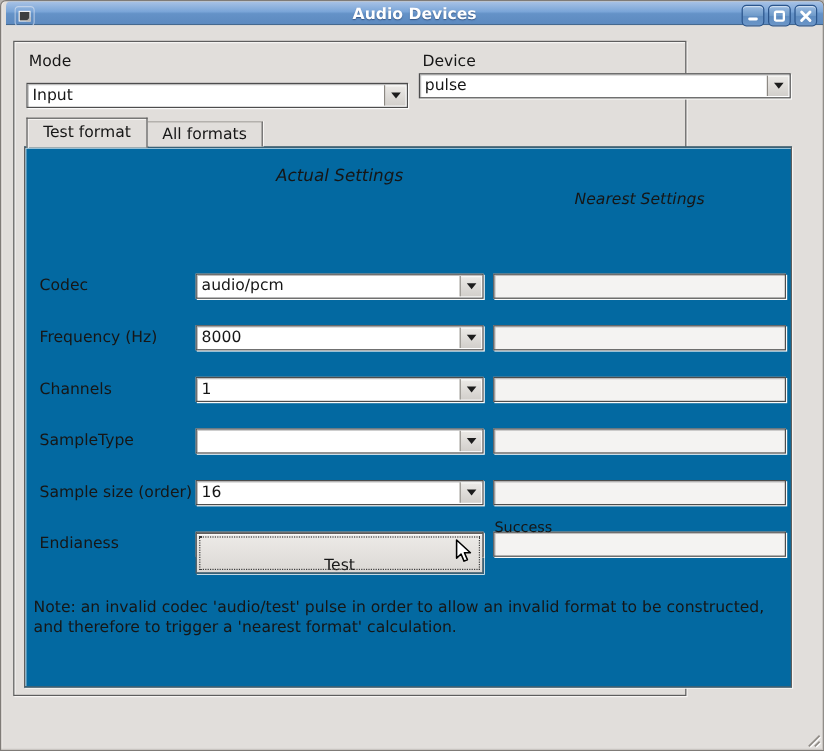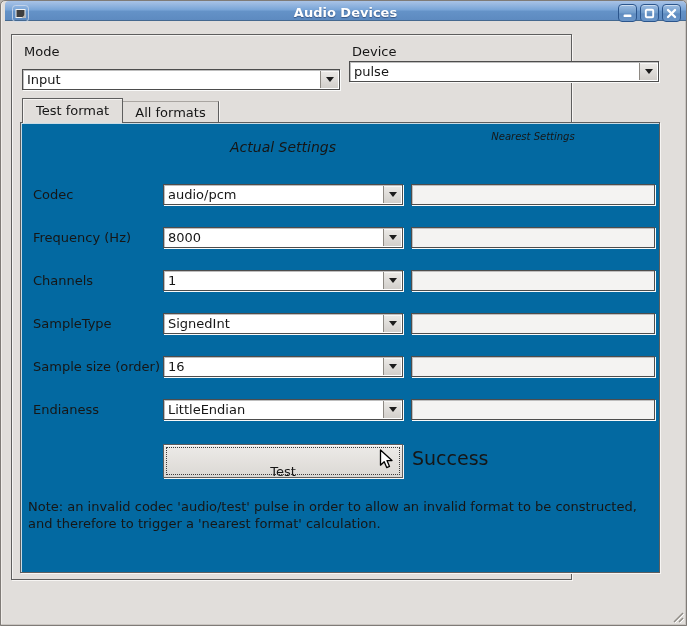--- a/index.html
+++ b/index.html
@@ -75,40 +75,40 @@
     border-right:1px solid #5e5e5e; border-top:1px solid #a9a5a1;
     box-shadow: 1px 0 0 #f7f5f3; z-index:2;
   }
   .tab-panel {
     position:absolute; left:8px; top:87px; width:640px; height:451px;
     border:1px solid #5e5e5e; background:#0369a1; z-index:1;
     box-shadow: 1px 1px 0 #f7f5f3, inset 1px 1px 0 rgba(250,249,247,.8);
   }
   .col-header { position:absolute; font-style:italic; text-align:center; }
   .col-header.actual { left:142px; top:16px; width:240px; font-size:14px; }
-  .col-header.nearest { left:390px; top:8px; width:244px; font-size:10px; font-weight:500; }
-  .form-row { position:absolute; left:0; right:0; height:23px; }
+  .col-header.nearest { left:390px; top:36px; width:244px; font-size:13px; font-weight:500; }
+  .form-row { position:absolute; left:0; right:0; height:23px;margin-top:44px; }
   .row-label { position:absolute; left:12px; top:3px; font-size:13px; white-space:nowrap; }
   .form-row .combo { left:142px; top:0; width:240px; }
   .nearest-field {
     position:absolute; left:390px; top:0; width:244px; height:21px;
     background:#f4f3f2; border:1px solid #4d4d4d;
     box-shadow: inset 1px 1px 0 rgba(70,70,70,.3), 1px 1px 0 #fafaf9;
   }
   .test-button {
     position:absolute; left:142px; top:321px; width:240px; height:23px;
     background:linear-gradient(#edebe8,#dbd8d4);
     border:1px solid #5e5e5e;
     box-shadow: inset 0 1px 0 #fbfaf9, 1px 1px 0 #f7f5f3;
     font-size:13px; text-align:center; line-height:21px;
     outline:1px dotted #3c3c3c; outline-offset:-4px;
     font-family:"DejaVu Sans", sans-serif; color:#161616;
     display:block; padding:16px; cursor:default;
   }
-  .status-label { position:absolute; left:391px; top:324px; font-size:19px; }
+  .status-label { position:absolute; left:391px; top:309px; font-size:12px; }
   .note { position:absolute; left:7px; top:375px; font-size:13px; line-height:17px; white-space:nowrap; }
   .cursor { position:absolute; left:378px; top:448px; z-index:10; pointer-events:none; }
   .resize-grip { position:absolute; right:2px; bottom:2px; width:16px; height:16px; }
 </style>
 </head>
 <body>
 
 <div class="window">
 
   <div class="titlebar">
@@ -195,21 +195,20 @@
       <span class="combo-arrow-btn">
         <span class="tri-down"></span>
       </span>
     </div>
     <div class="nearest-field"></div>
   </div>
 
   <div class="form-row" style="top: 190px;">
     <span class="row-label">SampleType</span>
     <div class="combo">
-      <span class="combo-text">SignedInt</span>
       <span class="combo-arrow-btn">
         <span class="tri-down"></span>
       </span>
     </div>
     <div class="nearest-field"></div>
   </div>
 
   <div class="form-row" style="top: 233px;">
     <span class="row-label">Sample size (order)</span>
     <div class="combo">

